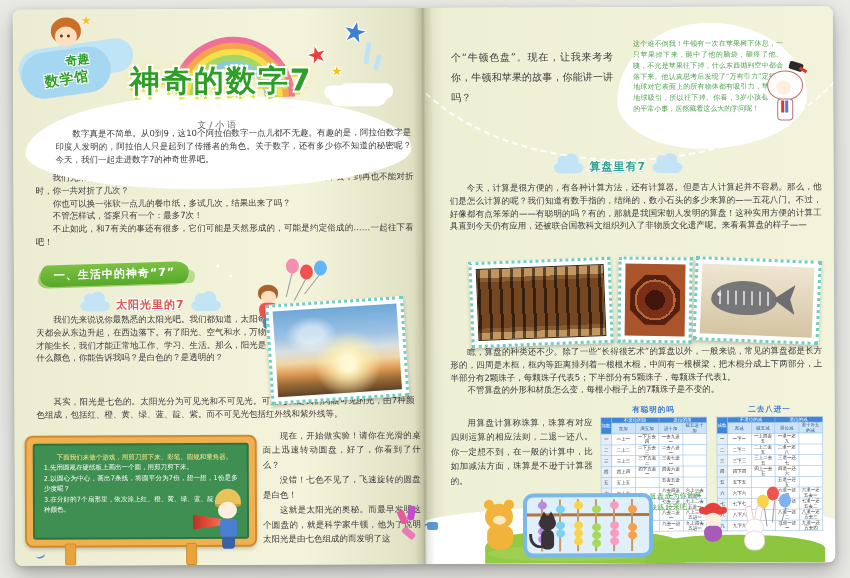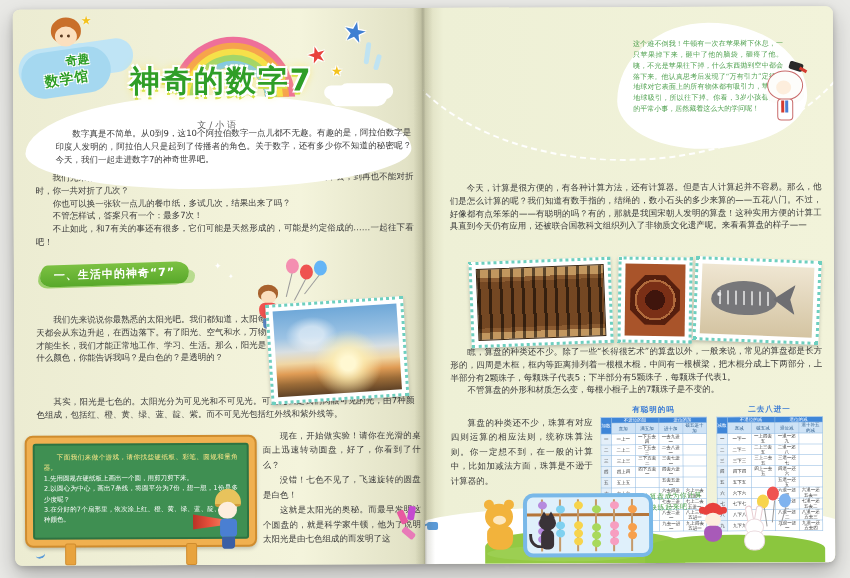--- a/index.html
+++ b/index.html
@@ -247,20 +247,25 @@
         <p>我们先来做个小游戏。请你拿出一张纸，先对折一下，再对折，然后重复下去，到再也不能对折时，你一共对折了几次？</p>
         <p>你也可以换一张软一点儿的餐巾纸，多试几次，结果出来了吗？</p>
         <p>不管怎样试，答案只有一个：最多7次！</p>
         <p>不止如此，和7有关的事还有很多，它们可能是天然形成的，可能是约定俗成的……一起往下看吧！</p>
       </div>
 
       <div class="abs banner">一、生活中的神奇“7”</div>
       <span class="sparkle" style="left:200px;top:252px;font-size:9px;">✦</span>
       <span class="sparkle" style="left:214px;top:264px;font-size:7px;">✦</span>
 
+      <div class="abs cloud-head sun-head">
+        <div class="mini-cloud"></div>
+        <span class="ch-label">太阳光里的7</span>
+        <div class="mini-cloud"></div>
+      </div>
 
       <div class="abs bgirl">
         <div class="bstr" style="left:40px;top:13px;transform:rotate(14deg);"></div>
         <div class="bstr" style="left:54px;top:19px;transform:rotate(28deg);"></div>
         <div class="bstr" style="left:68px;top:15px;transform:rotate(38deg);"></div>
         <div class="bl b1"></div>
         <div class="bl b2"></div>
         <div class="bl b3"></div>
         <div class="g-hair"></div>
         <div class="g-face"></div>
@@ -275,21 +280,21 @@
       <div class="abs txt" style="left:22px;top:304px;width:230px;">
         <p>我们先来说说你最熟悉的太阳光吧。我们都知道，太阳每天都会从东边升起，在西边落下。有了阳光、空气和水，万物才能生长，我们才能正常地工作、学习、生活。那么，阳光是什么颜色，你能告诉我吗？是白色的？是透明的？</p>
       </div>
       <div class="abs txt sun-p2">
         <p>其实，阳光是七色的。太阳光分为可见光和不可见光。可见光就是我们肉眼可见的光，由7种颜色组成，包括红、橙、黄、绿、蓝、靛、紫。而不可见光包括红外线和紫外线等。</p>
       </div>
 
       <div class="abs chalk">
         <div class="chalk-frame">
           <div class="chalk-board">
-            <p class="yellow">下面我们来做个游戏，请你找些硬纸板、彩笔、圆规和量角器。</p>
+            <p class="yellow">下面我们来做个游戏，用剪刀剪下来、彩笔、圆规和量角器。</p>
             <p>1.先用圆规在硬纸板上画出一个圆，用剪刀剪下来。</p>
             <p>2.以圆心为中心，画出7条线，将圆平分为7份，想一想，1份是多少度呢？</p>
             <p>3.在分好的7个扇形里，依次涂上红、橙、黄、绿、蓝、靛、紫这7种颜色。</p>
           </div>
         </div>
         <div class="leg" style="left:40px;bottom:-18px;"></div>
         <div class="leg" style="right:60px;bottom:-18px;"></div>
       </div>
 
       <div class="abs txt exp-col">
@@ -310,36 +315,44 @@
       <div class="abs blocks">
         <div class="blk" style="left:2px;top:4px;background:#e85aa0;transform:rotate(-24deg);"></div>
         <div class="blk" style="left:11px;top:0;background:#c44ad0;transform:rotate(10deg);"></div>
         <div class="blk" style="left:8px;top:20px;background:#e87ab8;transform:rotate(-50deg);"></div>
       </div>
       <div class="abs doodle"></div>
     </div>
 
     <div class="page right">
 
+      <div class="abs txt cont-text">
+        <p style="text-indent:0;">个“牛顿色盘”。现在，让我来考考你，牛顿和苹果的故事，你能讲一讲吗？</p>
+      </div>
 
       <div class="abs blob note-blob"></div>
       <div class="abs newton-note">这个难不倒我！牛顿有一次在苹果树下休息，一只苹果掉下来，砸中了他的脑袋，砸疼了他。咦，不光是苹果往下掉，什么东西抛到空中都会落下来。他认真思考后发现了“万有引力”定律：地球对它表面上的所有物体都有吸引力，苹果被地球吸引，所以往下掉。你看，3岁小孩都知道的平常小事，居然藏着这么大的学问呢！</div>
 
       <div class="abs newton">
         <div class="n-hat"></div>
         <div class="n-ribbon"></div>
         <div class="n-wig"></div>
         <div class="n-face"></div>
         <div class="n-body"></div>
         <div class="n-tie"></div>
         <div class="n-tie2"></div>
       </div>
 
       <div class="dash-curve" style="left:-40px;top:-156px;width:480px;height:306px;"></div>
 
+      <div class="abs cloud-head abacus-head">
+        <div class="mini-cloud"></div>
+        <span class="ch-label">算盘里有7</span>
+        <div class="mini-cloud"></div>
+      </div>
 
       <div class="abs txt abacus-p1">
         <p>今天，计算是很方便的，有各种计算方法，还有计算器。但是古人计算起并不容易。那么，他们是怎么计算的呢？我们知道有数手指的，结绳的，数小石头的多少来算的——五花八门。不过，好像都有点笨笨的——有聪明的吗？有的，那就是我国宋朝人发明的算盘！这种实用方便的计算工具直到今天仍有应用，还被联合国教科文组织列入了非物质文化遗产呢。来看看算盘的样子——</p>
       </div>
 
       <div class="abs photo ph1">
         <div class="wood-img"></div>
       </div>
       <div class="abs photo ph2">
         <div class="oct-img"></div>
@@ -351,21 +364,21 @@
           <div class="fish-eye"></div>
         </div>
       </div>
 
       <div class="abs txt abacus-desc">
         <p>瞧，算盘的种类还不少。除了一些“长得很艺术”的算盘以外，一般来说，常见的算盘都是长方形的，四周是木框，框内等距离排列着一根根木棍，中间有一根横梁，把木棍分成上下两部分，上半部分有2颗珠子，每颗珠子代表5；下半部分有5颗珠子，每颗珠子代表1。</p>
         <p>不管算盘的外形和材质怎么变，每根小棍子上的7颗珠子是不变的。</p>
       </div>
 
       <div class="abs txt calc-col">
-        <p>算盘的种类还不少，珠算有对应四则运算的相应法则，统称珠算法则。你一定想不到，在一般的计算中，比如加减法方面，珠算是不逊于计算器的。</p>
+        <p>用算盘计算称珠算，珠算有对应四则运算的相应法则，二退一还八。你一定想不到，在一般的计算中，比如加减法方面，珠算是不逊于计算器的。</p>
       </div>
 
       <div class="tbl-wrap" style="left:176px;top:398px;">
         <div class="tbl-title">有聪明的吗</div>
         <div class="tbl-scale">
           <table class="mini">
               <thead>
                 <tr>
                   <th class="corner" rowspan="2">加数</th>
                   <th colspan="2">不进位的加</th>

